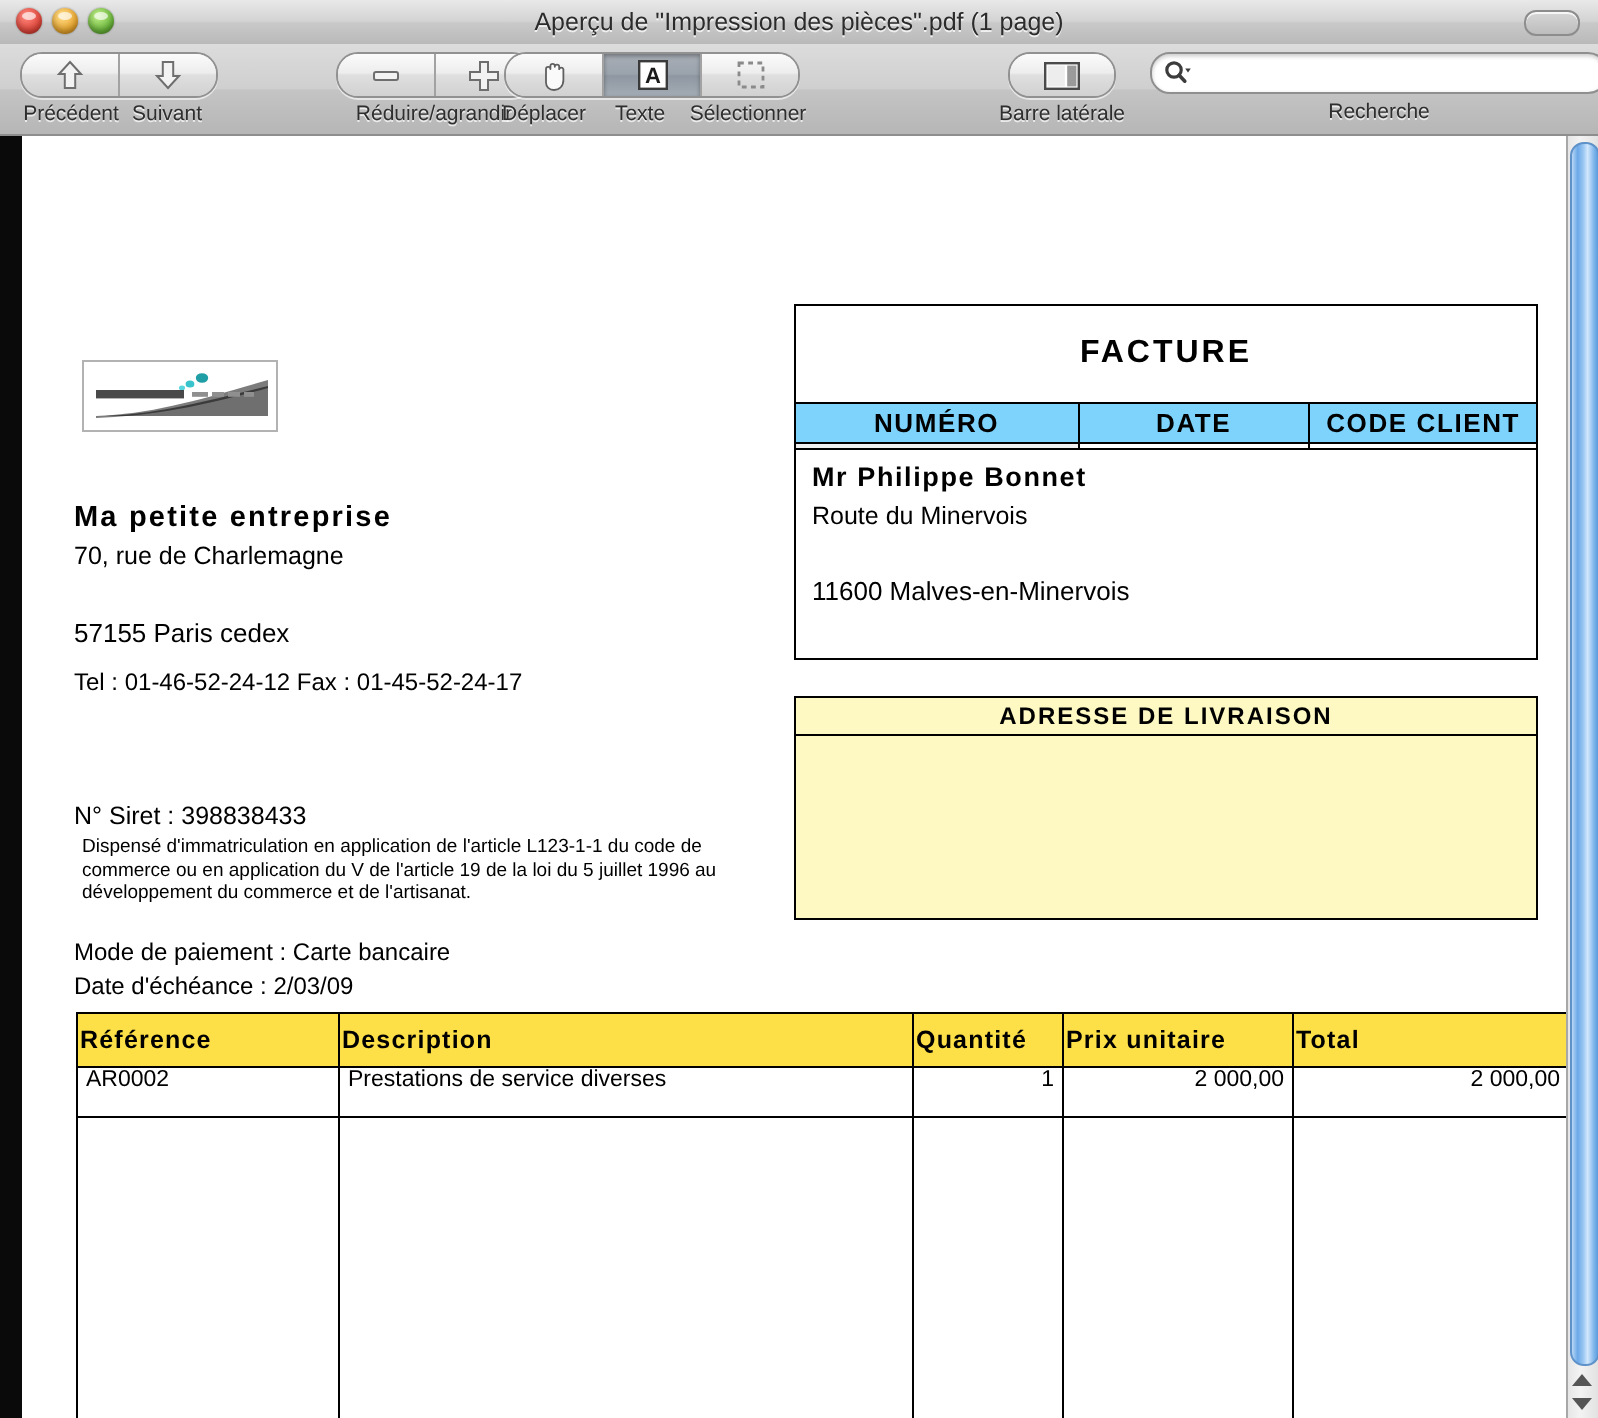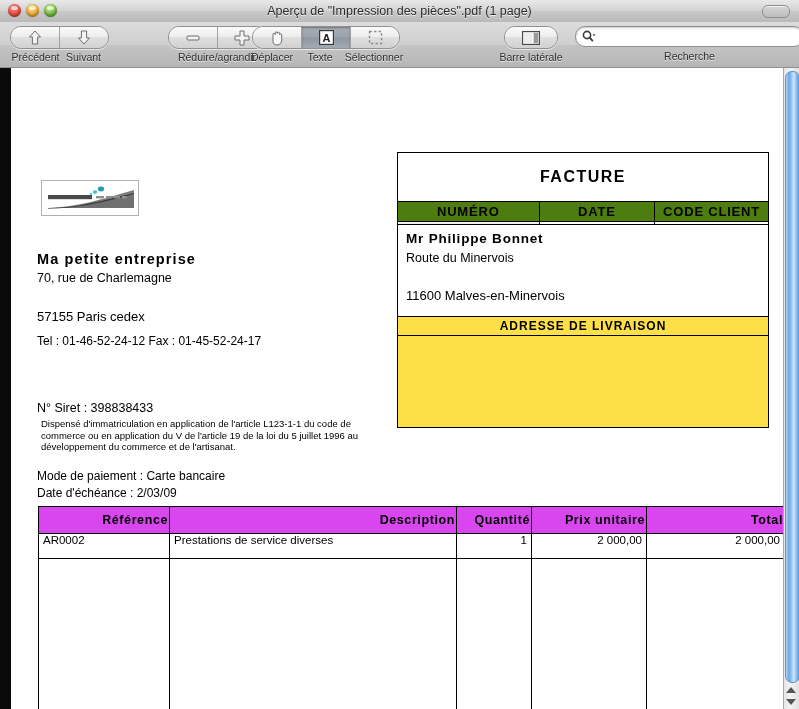--- a/index.html
+++ b/index.html
@@ -123,51 +123,51 @@
   #paiement{left:26px;top:401px;font-size:12px;}
   #echeance{left:26px;top:418px;font-size:12px;}
 
   
   #facture-table{
     position:absolute;left:386px;top:84px;width:372px;
     border:1px solid #000;border-collapse:collapse;
   }
   #facture-table td{border:1px solid #000;text-align:center;padding:2px 0;}
   #facture-title{font-size:16px;font-weight:bold;letter-spacing:1.5px;padding:15px 0 !important;}
-  .fhead{background:#4d7c0f;font-size:13px;font-weight:bold;letter-spacing:.8px;}
+  .fhead{background:#7dd3fc;font-size:13px;font-weight:bold;letter-spacing:.8px;}
   .fval{font-size:13px;}
   #num-val{background:#f0f0f0;}
 
   #client-box{
     position:absolute;left:386px;top:156px;width:370px;height:104px;
     border:1px solid #000;background:#fff;
   }
   #client-name{position:absolute;left:8px;top:6px;font-size:13.5px;font-weight:bold;letter-spacing:.8px;}
   #client-street{position:absolute;left:8px;top:26px;font-size:12.5px;}
   #client-city{position:absolute;left:8px;top:63px;font-size:13px;}
 
   #livraison-box{
-    position:absolute;left:386px;top:248px;width:370px;height:110px;
-    border:1px solid #000;background:#fde047;
+    position:absolute;left:386px;top:280px;width:370px;height:110px;
+    border:1px solid #000;background:#fef9c3;
   }
   #livraison-title{
     position:absolute;left:0;top:0;width:370px;height:18px;line-height:18px;
     text-align:center;font-size:12px;font-weight:bold;letter-spacing:1px;
     border-bottom:1px solid #000;
   }
 
   
   #items{
     position:absolute;left:27px;top:438px;width:731px;
     border-collapse:collapse;table-layout:fixed;
   }
   #items th,#items td{border:1px solid #000;}
   #items thead th{
-    background:#d946ef;font-size:12.5px;font-weight:bold;letter-spacing:.6px;
-    height:24px;text-align:right;
+    background:#fde047;font-size:12.5px;font-weight:bold;letter-spacing:.6px;
+    height:24px;text-align:left;
   }
   #items tbody td{font-size:11.5px;height:24px;padding:0 4px;vertical-align:top;}
   #items tbody tr.filler td{height:184px;}
   .c-ref{width:128px;}
   .c-desc{width:284px;}
   .c-qte{width:72px;}
   .c-pu{width:112px;}
   .c-tot{width:135px;}
   .ta-r{text-align:right;}
 </style>

